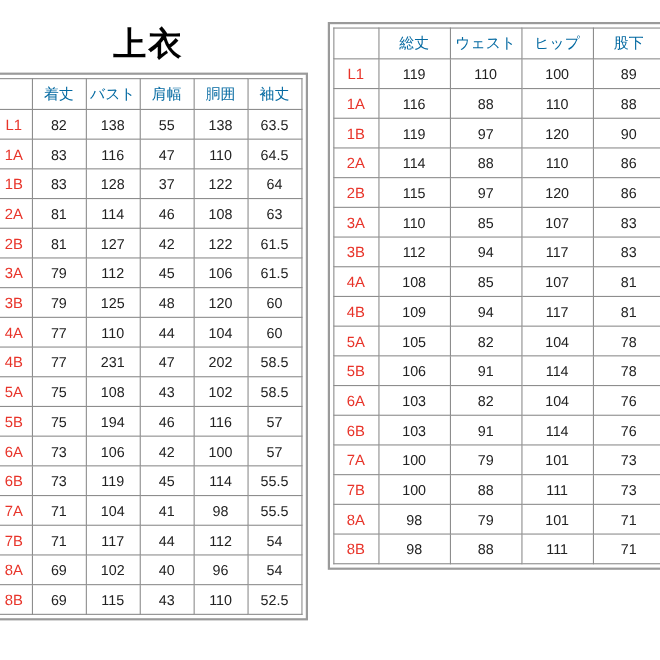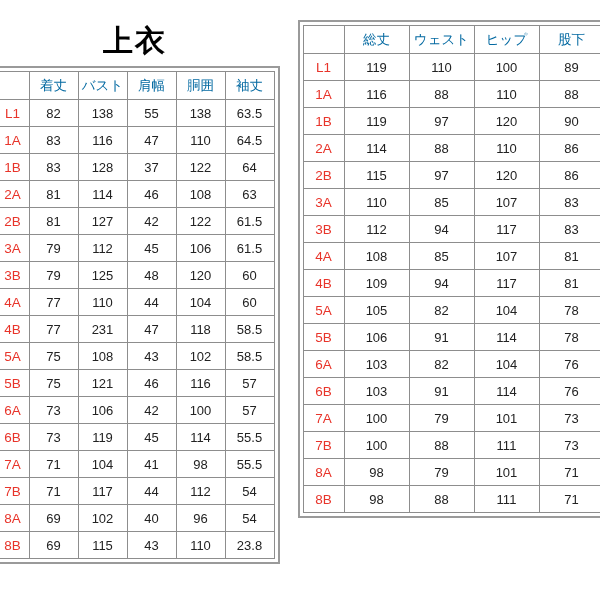--- a/index.html
+++ b/index.html
@@ -167,35 +167,35 @@
               <td>110</td>
               <td>44</td>
               <td>104</td>
               <td>60</td>
             </tr>
             <tr>
               <td class="row-head">4B</td>
               <td>77</td>
               <td>231</td>
               <td>47</td>
-              <td>118</td>
+              <td>202</td>
               <td>58.5</td>
             </tr>
             <tr>
               <td class="row-head">5A</td>
               <td>75</td>
               <td>108</td>
               <td>43</td>
               <td>102</td>
               <td>58.5</td>
             </tr>
             <tr>
               <td class="row-head">5B</td>
               <td>75</td>
-              <td>121</td>
+              <td>194</td>
               <td>46</td>
               <td>116</td>
               <td>57</td>
             </tr>
             <tr>
               <td class="row-head">6A</td>
               <td>73</td>
               <td>106</td>
               <td>42</td>
               <td>100</td>
@@ -232,21 +232,21 @@
               <td>40</td>
               <td>96</td>
               <td>54</td>
             </tr>
             <tr>
               <td class="row-head">8B</td>
               <td>69</td>
               <td>115</td>
               <td>43</td>
               <td>110</td>
-              <td>23.8</td>
+              <td>52.5</td>
             </tr>
           </tbody>
         </table>
       </div>
     </div>
 
     <div class="table-block">
       <div class="table-frame">
         <table class="size-table t2">
           <thead>

